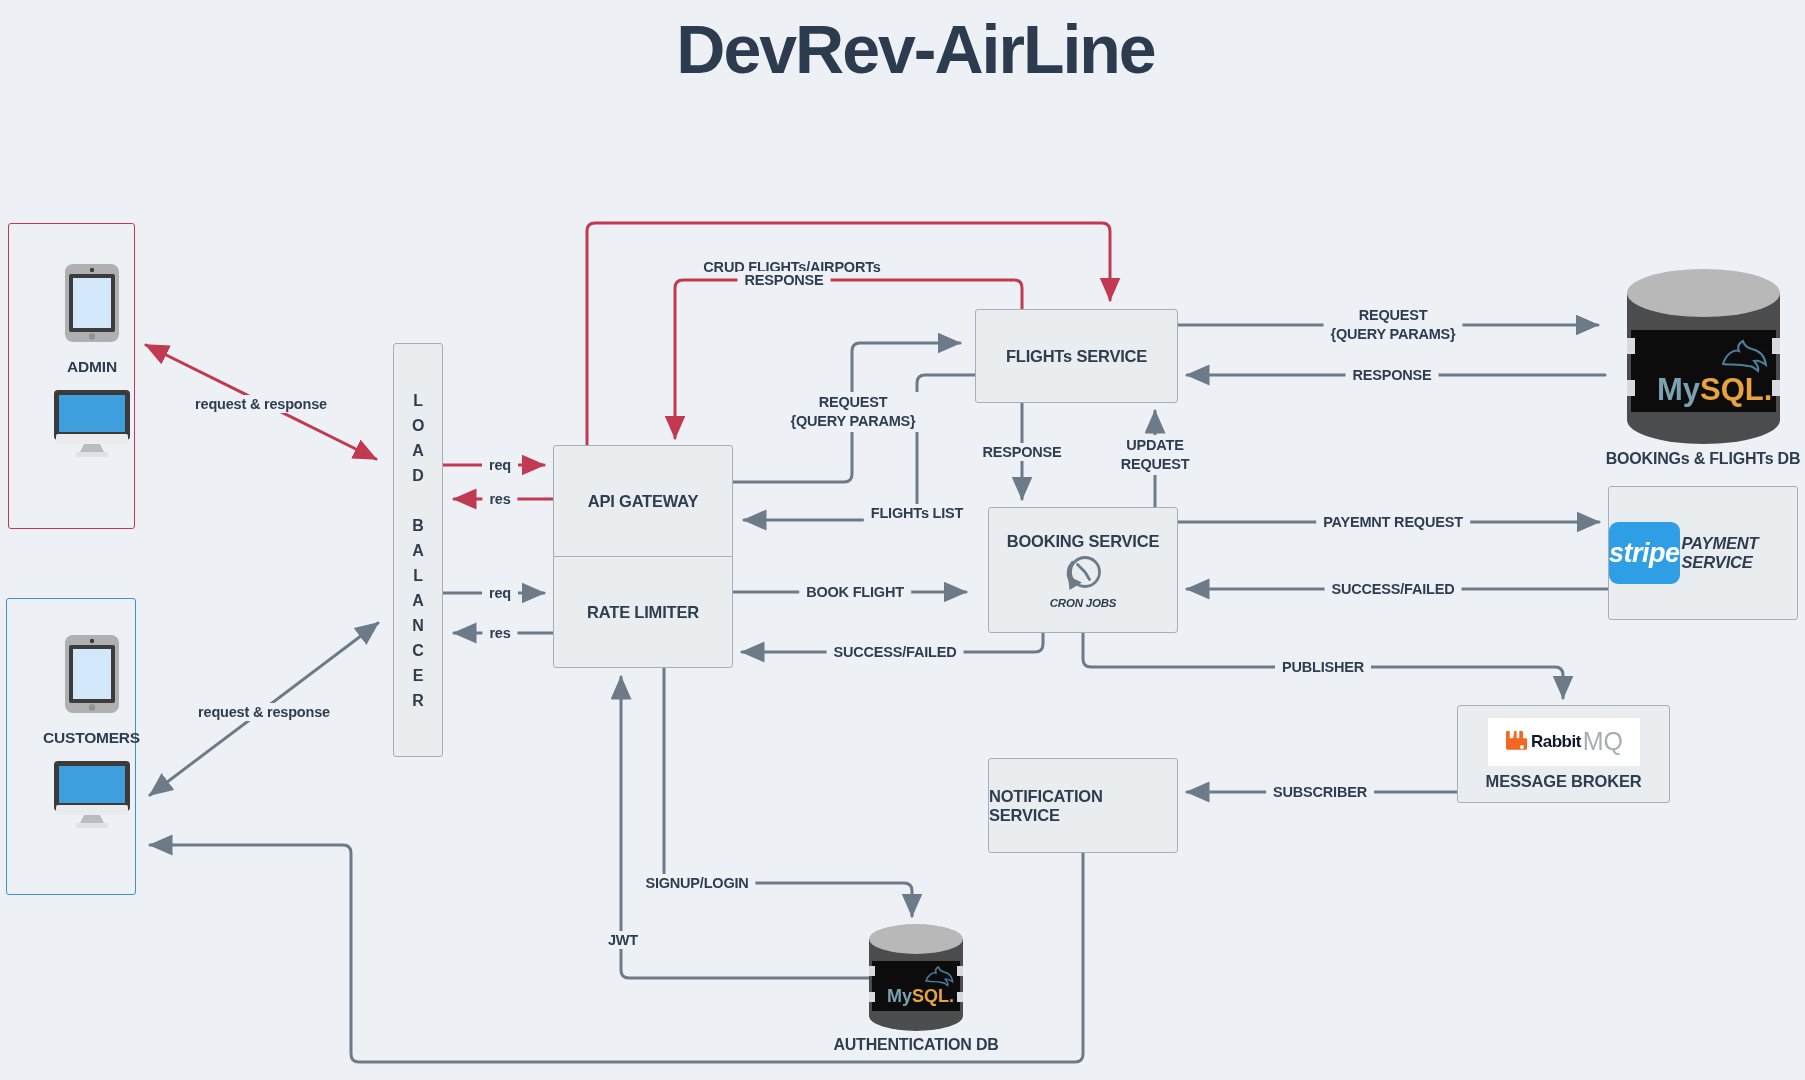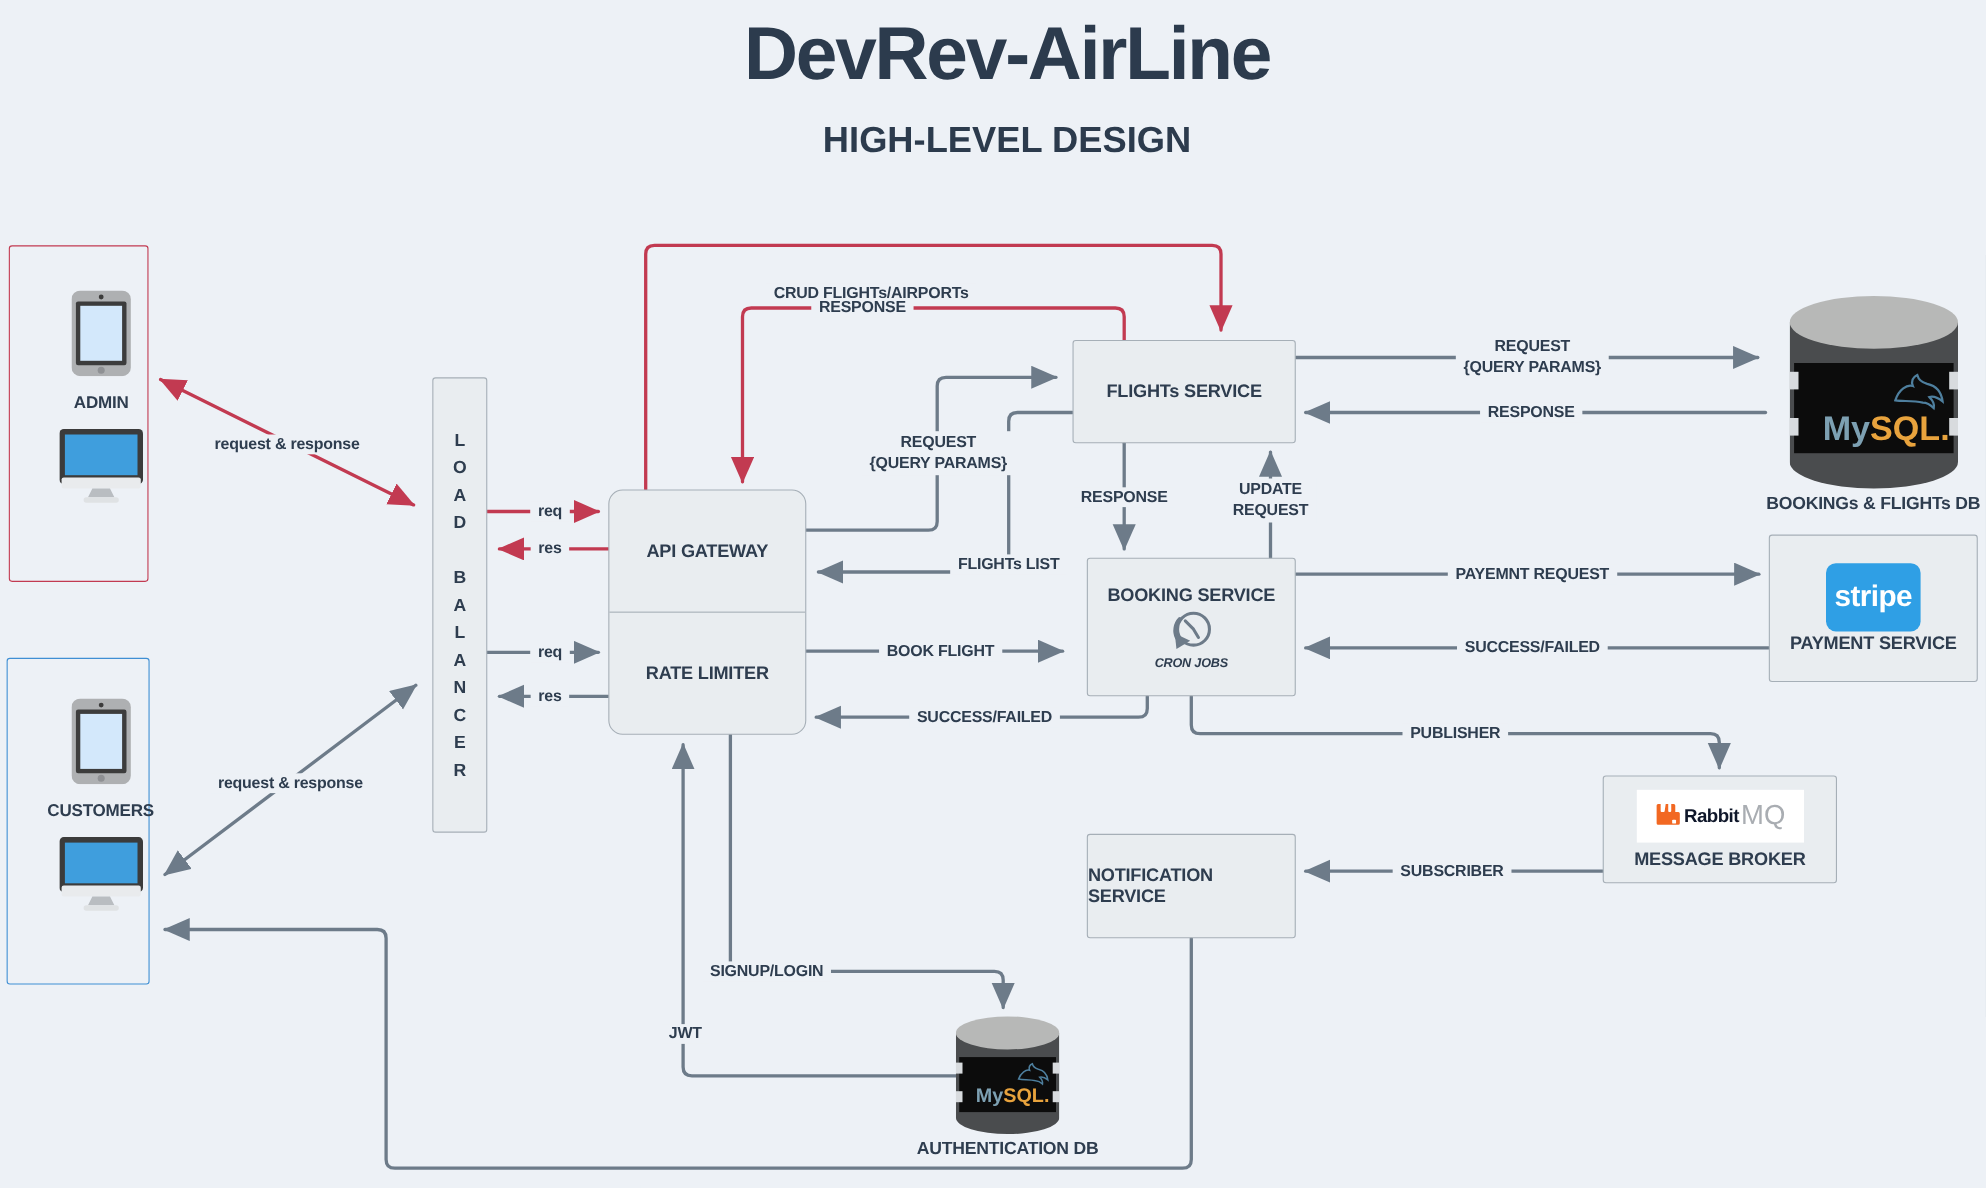--- a/index.html
+++ b/index.html
@@ -11,21 +11,21 @@
   .abs{position:absolute;}
   
   .title{left:0;top:10px;width:1805px;text-align:center;font-size:68px;font-weight:800;
          letter-spacing:-2px;color:#2c3b4d;padding-left:26px;box-sizing:border-box;}
   .subtitle{left:0;top:108px;width:1805px;text-align:center;font-size:33px;font-weight:800;
          letter-spacing:0px;color:#2c3b4d;padding-left:26px;box-sizing:border-box;}
   
   .node{background:#e9edf0;border:1.5px solid #a6afb7;border-radius:3px;
         display:flex;align-items:center;justify-content:center;
         font-weight:700;font-size:16.5px;letter-spacing:-0.2px;color:#2e3d4f;box-sizing:border-box;}
-  .stack{background:#e9edf0;border:1.5px solid #a6afb7;border-radius:13px;box-sizing:border-box;
+  .stack{background:#e9edf0;border:1.5px solid #a6afb7;border-radius:3px;box-sizing:border-box;
          display:flex;flex-direction:column;}
   .stack .row{flex:1;display:flex;align-items:center;justify-content:center;
          font-weight:700;font-size:16.5px;letter-spacing:-0.2px;}
   .stack .row + .row{border-top:1.5px solid #a6afb7;}
   .group{border:1.5px solid;border-radius:3px;background:transparent;box-sizing:border-box;
          display:flex;flex-direction:column;align-items:center;padding-left:41px;}
   .group .glabel{font-weight:700;font-size:15.5px;letter-spacing:-0.2px;color:#2e3d4f;}
   .lb{white-space:pre-line;text-align:center;font-weight:700;font-size:16px;line-height:25px;}
   
   .elabel{transform:translate(-50%,-50%);background:#edf1f6;padding:1px 7px;
@@ -90,21 +90,20 @@
       <path d="M1043,633 L1043,644 Q1043,652 1035,652 L742,652" stroke="#6d7b89" stroke-width="3" marker-end="url(#ge)"></path>
       <path d="M1083,633 L1083,659 Q1083,667 1091,667 L1555,667 Q1563,667 1563,675 L1563,698" stroke="#6d7b89" stroke-width="3" marker-end="url(#ge)"></path>
       <path d="M1457,792 H1187" stroke="#6d7b89" stroke-width="3" marker-end="url(#ge)"></path>
       <path d="M664,668 V875 Q664,883 672,883 L904,883 Q912,883 912,891 L912,916" stroke="#6d7b89" stroke-width="3" marker-end="url(#ge)"></path>
       <path d="M869,978 L629,978 Q621,978 621,970 L621,677" stroke="#6d7b89" stroke-width="3" marker-end="url(#ge)"></path>
       <path d="M1083,853 L1083,1054 Q1083,1062 1075,1062 L359,1062 Q351,1062 351,1054 L351,853 Q351,845 343,845 L150,845" stroke="#6d7b89" stroke-width="3" marker-end="url(#ge)"></path>
     </g>
   </svg>
 
   <div class="abs title">DevRev-AirLine</div>
-  <div class="abs subtitle">HIGH-LEVEL DESIGN</div>
 
   <div class="abs group" style="left:8px;top:223px;width:127px;height:306px;border-color:#c23a51;padding-top:40px;">
     <span>
       <svg width="54" height="78" viewBox="0 0 54 78">
         <rect x="0" y="0" width="54" height="78" rx="8" fill="#aeb0b2"></rect>
         <circle cx="27" cy="6" r="2.2" fill="#3c3c3c"></circle>
         <rect x="4" y="10" width="46" height="58" rx="2" fill="#3c3c3c"></rect>
         <rect x="8" y="14" width="38" height="50" fill="#d3e8fb"></rect>
         <circle cx="27" cy="72.5" r="3.2" fill="#8f9194"></circle>
       </svg>
@@ -197,21 +196,21 @@
       <rect x="145" y="70" width="8" height="16" fill="#d8dbde"></rect>
       <rect x="145" y="112" width="8" height="16" fill="#d8dbde"></rect>
       <path d="M96,96 c3,-10 11,-15 16,-13 c-2,-5 0,-8 4,-10 c1,4 5,7 9,8 c9,2 13,8 14,16 c-5,-4 -9,-5 -12,-4 c3,3 5,6 4,10 c-3,-3 -7,-5 -10,-5 c-9,-2 -18,-1 -25,-2 Z" fill="none" stroke="#4e7f9e" stroke-width="2"></path>
       <text x="30" y="132" font-family="Liberation Sans, sans-serif" font-size="31" font-weight="700">
         <tspan fill="#7da0b2">My</tspan><tspan fill="#e8a33d">SQL.</tspan>
       </text>
     </svg>
   </div>
   <div class="abs caption" style="left:1703px;top:450px;">BOOKINGs &amp; FLIGHTs DB</div>
 
-  <div class="abs node" style="left:1608px;top:486px;width:190px;height:134px;flex-direction:column;gap:2px;">
+  <div class="abs node" style="left:1608px;top:486px;width:190px;height:134px;gap:2px;font-style:italic;">
     <div class="stripe-tile">
       <span>stripe</span>
     </div>
     <div class="glabel">PAYMENT SERVICE</div>
   </div>
 
   <div class="abs node" style="left:1457px;top:705px;width:213px;height:98px;flex-direction:column;gap:6px;">
     <div class="rabbit-tile">
       <span>
         <svg width="25" height="25" viewBox="0 0 24 24">

